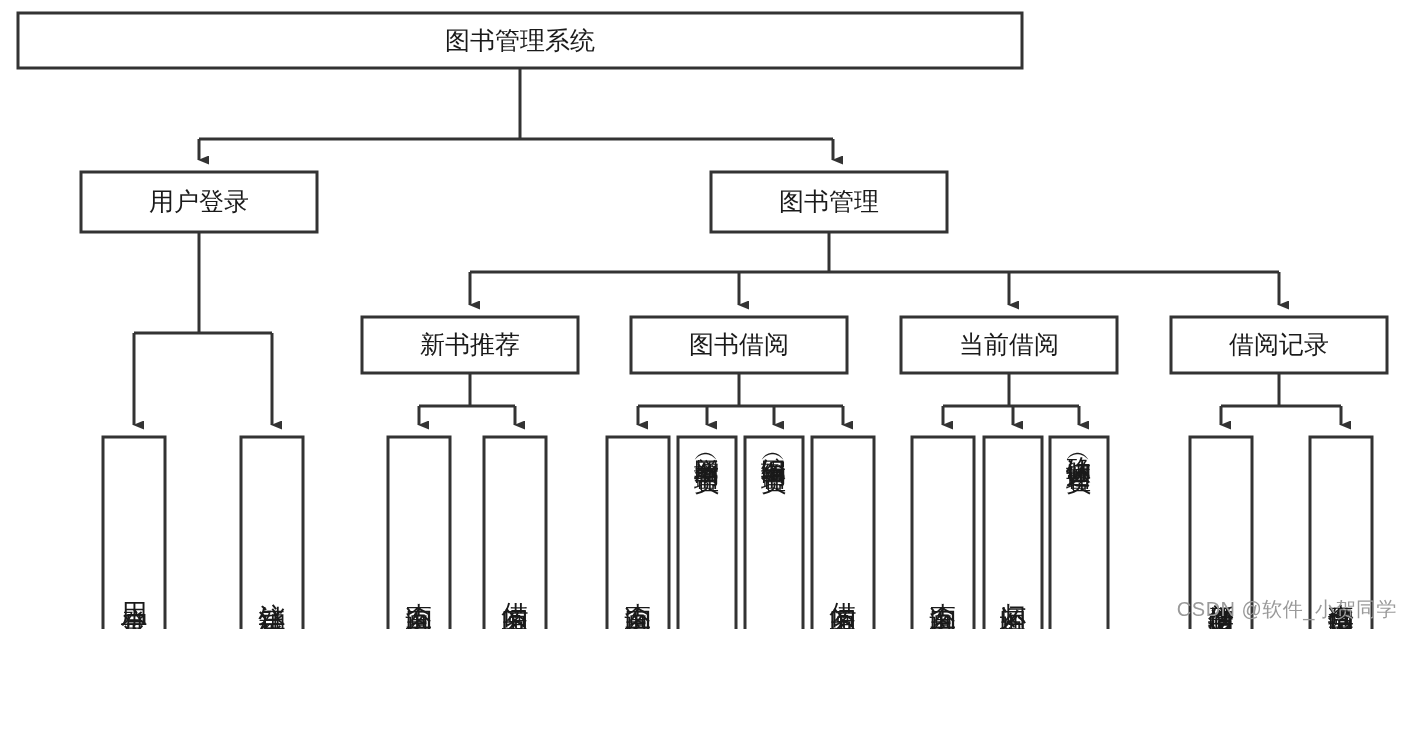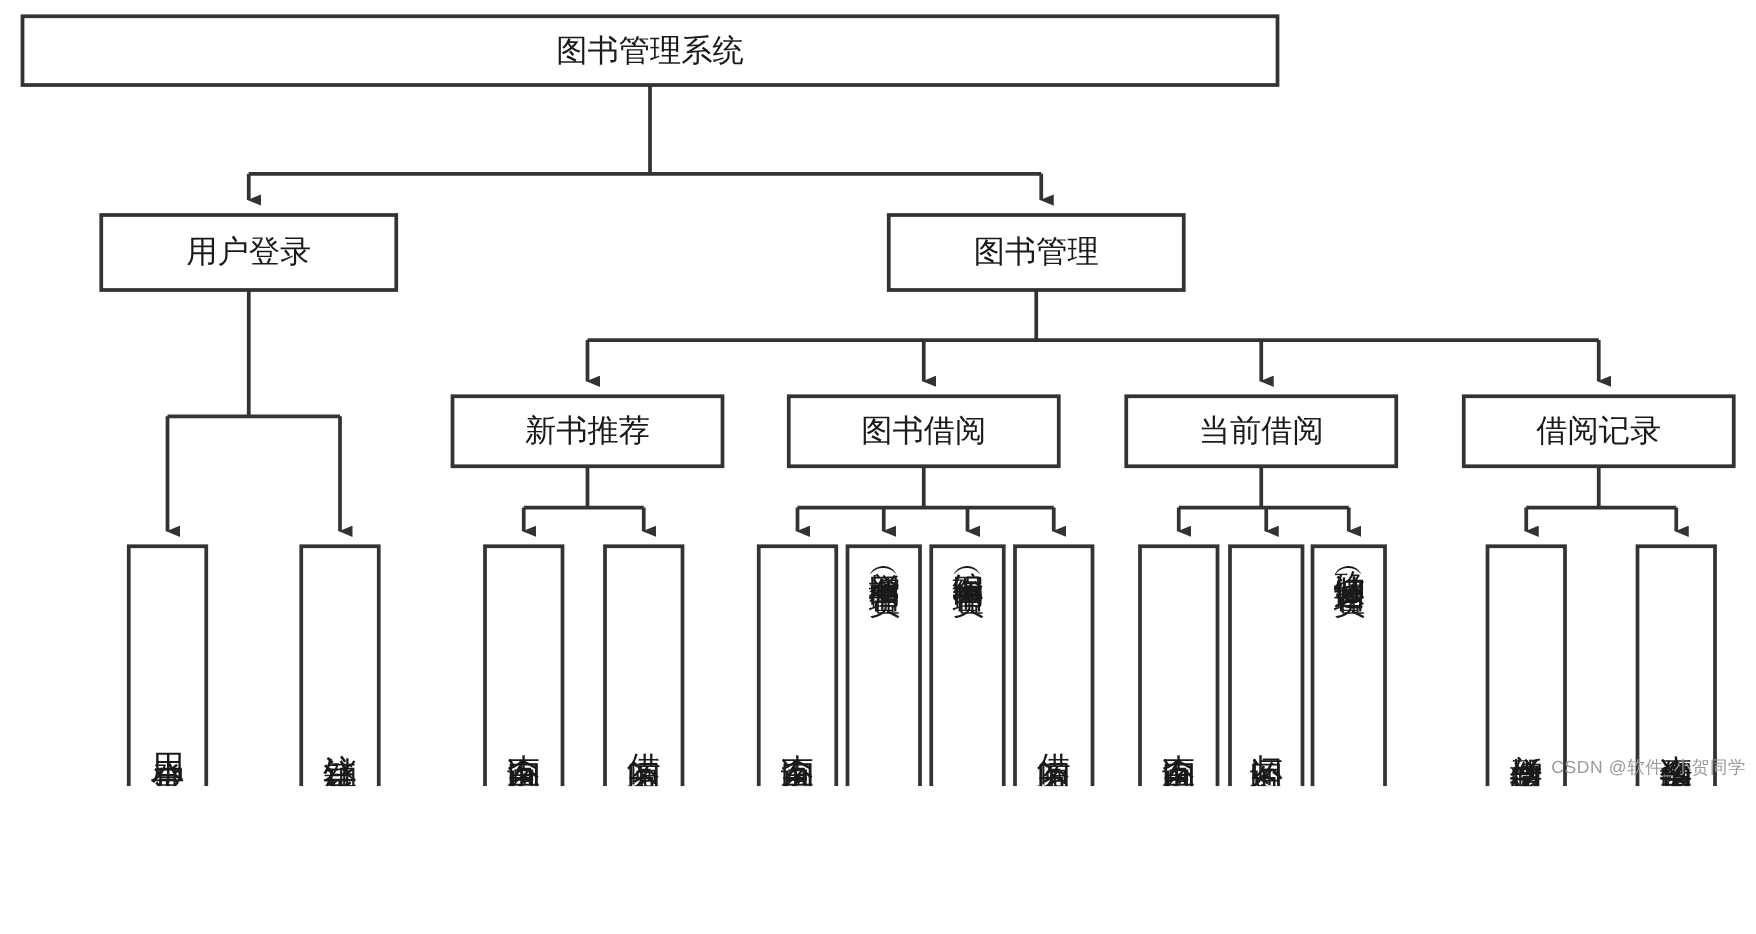--- a/index.html
+++ b/index.html
@@ -61,21 +61,21 @@
     line-height: 1.12;
     letter-spacing: 4px;
     color: #1a1a1a;
     white-space: nowrap;
   }
   .watermark {
     position: absolute;
     right: 8px;
     bottom: 6px;
     font-family: "Liberation Sans", "DejaVu Sans", sans-serif;
-    font-size: 14px;
+    font-size: 20px;
     color: #9a9a9a;
     letter-spacing: 0.5px;
     white-space: nowrap;
     padding-left: 12px;
   }
 </style>
 </head>
 <body>
 
 <div id="canvas">

